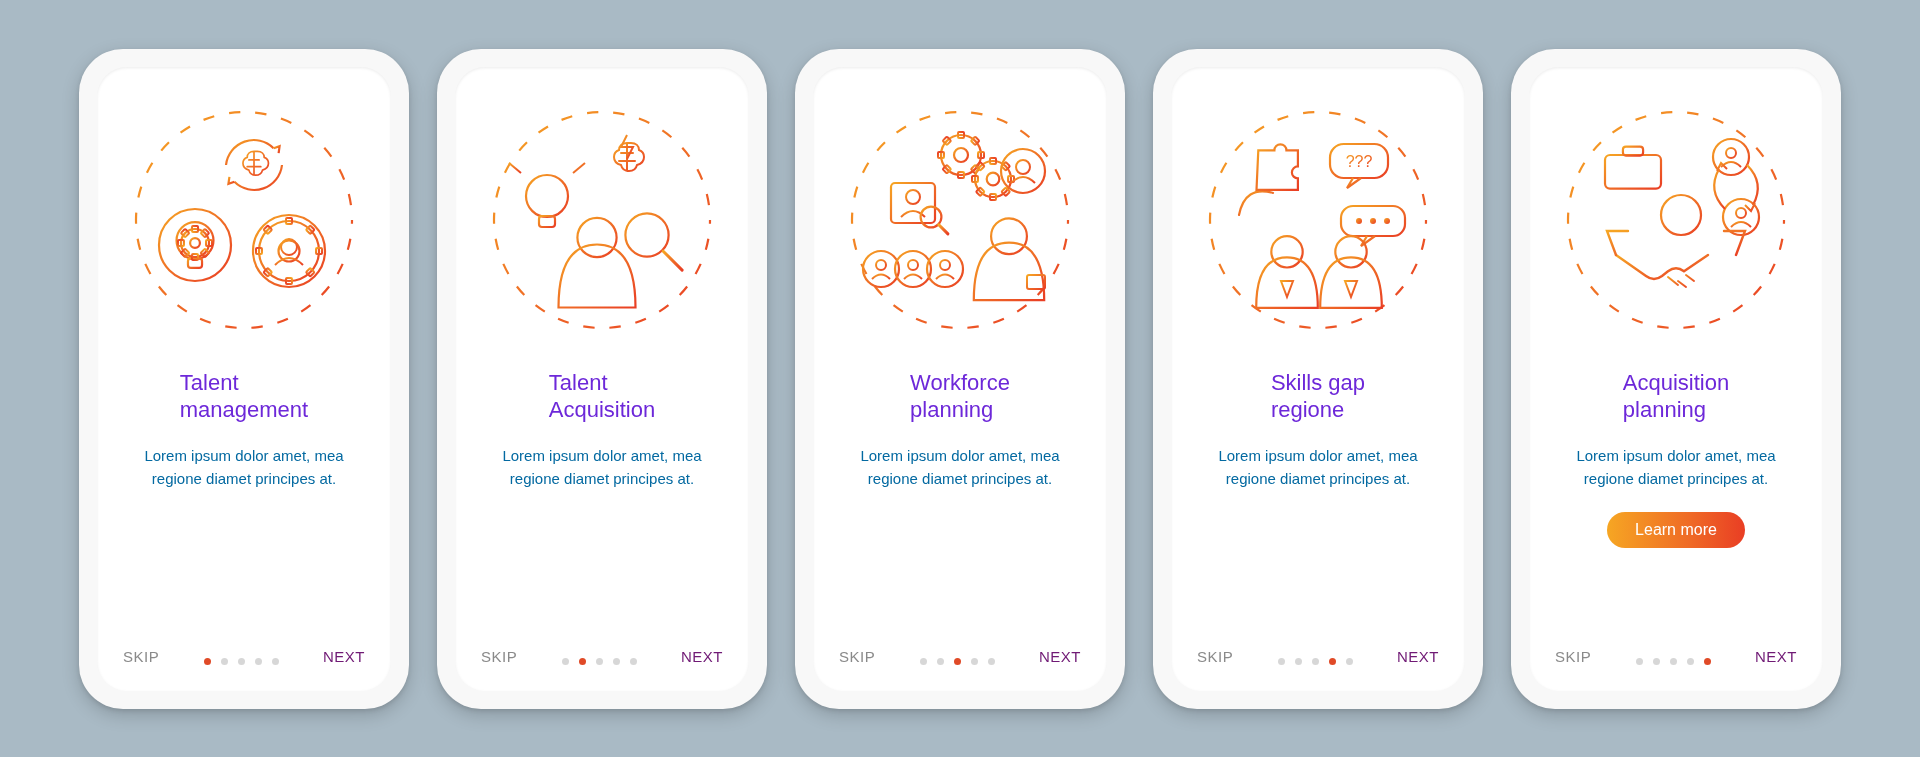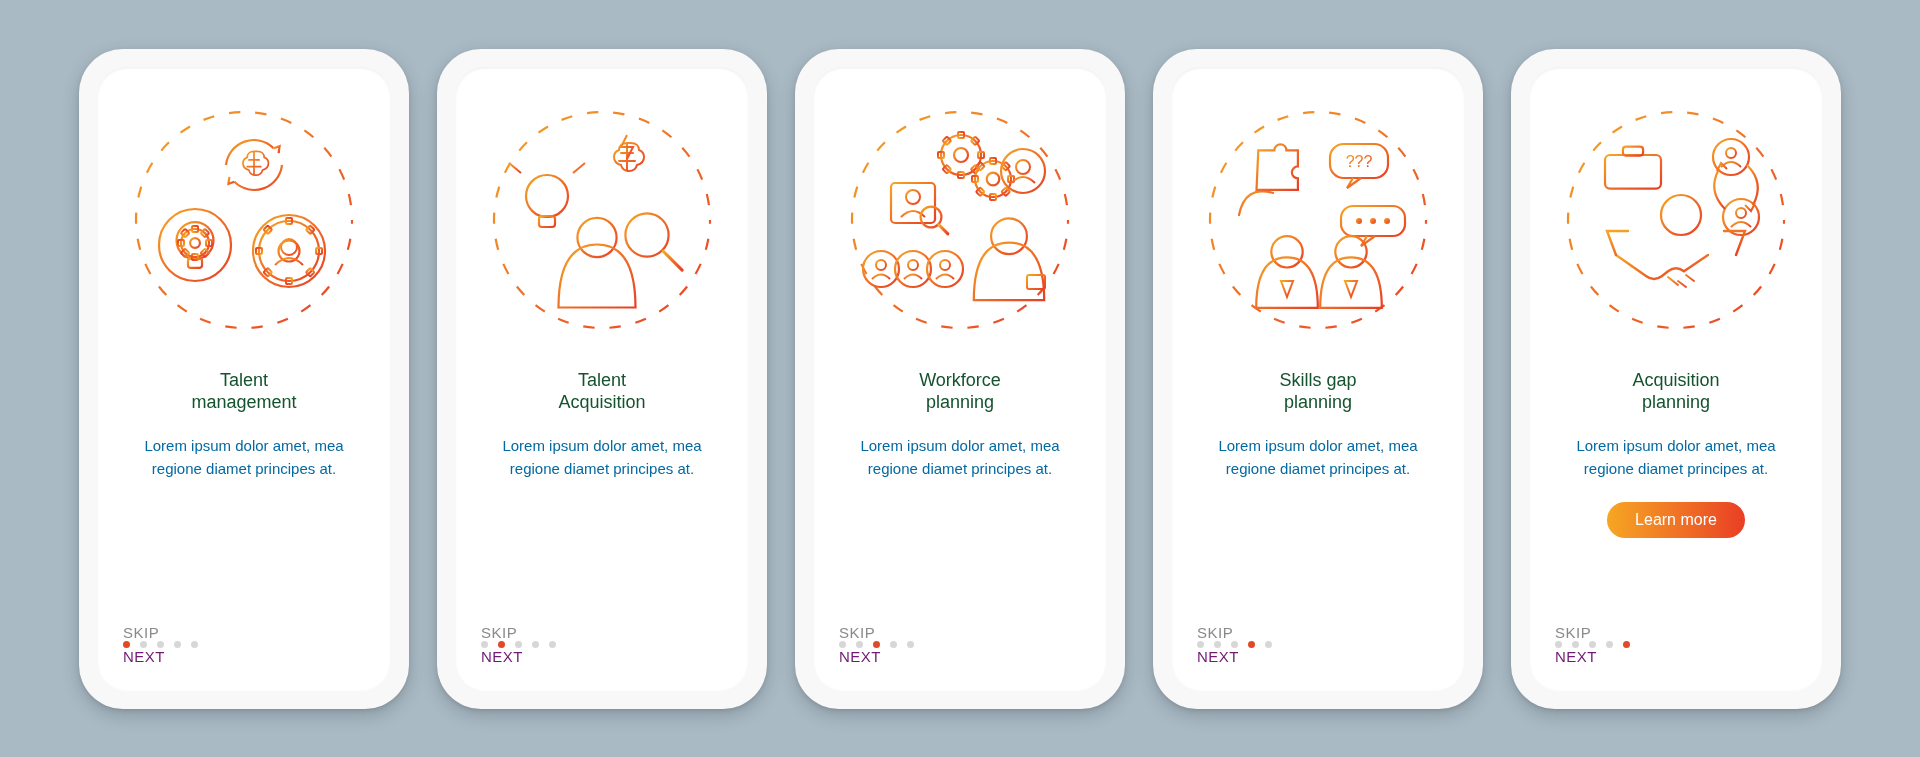--- a/index.html
+++ b/index.html
@@ -43,24 +43,23 @@
   .illus {
     width: 230px;
     height: 230px;
     margin-top: 10px;
     display: flex;
     justify-content: center;
     align-items: center;
   }
   .title {
     margin-top: 34px;
-    color: #14532d;
-    font-size: 18px;
+    color: #6d28d9;
+    font-size: 22px;
     line-height: 1.25;
-    text-align: center;
     font-weight: 500;
     max-width: 200px;
     white-space: pre-line;
   }
   .desc {
     margin-top: 20px;
     color: #0369a1;
     font-size: 15px;
     line-height: 1.55;
     text-align: center;
@@ -77,23 +76,22 @@
     cursor: pointer;
     font-weight: 400;
     text-align: right;
   }
   .footer {
     position: absolute;
     bottom: 26px;
     left: 26px;
     right: 26px;
     display: flex;
-    align-items: flex-start;
+    align-items: flex-end;
     justify-content: space-between;
-    flex-direction: column;
   }
   .skip, .next {
     font-size: 15px;
     letter-spacing: .5px;
     color: #8a8a8a;
     font-weight: 500;
     background: none;
     border: none;
     cursor: pointer;
   }
@@ -293,21 +291,21 @@
             <path d="M53.199999999999996 202.8 q0 -50.4 30.800000000000004 -50.4 q30.800000000000004 0 30.800000000000004 50.4 z" fill="none" stroke="url(#g)" stroke-width="2.2"></path>
             <line x1="84" y1="170" x2="84" y2="196" stroke="url(#g)" stroke-width="2.2"></line>
             <path d="M78 176 l12 0 l-6 16 z" fill="none" stroke="url(#g)" stroke-width="2"></path>
       <circle cx="148" cy="146.8" r="15.680000000000001" fill="none" stroke="url(#g)" stroke-width="2.2"></circle>
             <path d="M117.19999999999999 202.8 q0 -50.4 30.800000000000004 -50.4 q30.800000000000004 0 30.800000000000004 50.4 z" fill="none" stroke="url(#g)" stroke-width="2.2"></path>
             <line x1="148" y1="170" x2="148" y2="196" stroke="url(#g)" stroke-width="2.2"></line>
             <path d="M142 176 l12 0 l-6 16 z" fill="none" stroke="url(#g)" stroke-width="2"></path>
     </svg>
         </div>
       <div class="title">Skills gap
-planning</div>
+regione</div>
       <div class="desc">Lorem ipsum dolor amet, mea regione diamet principes at.</div>
 
       <div class="footer">
         <button class="skip">SKIP</button>
         <div class="dots">
             <span class="dot"></span>
             <span class="dot"></span>
             <span class="dot"></span>
             <span class="dot active"></span>
             <span class="dot"></span>

